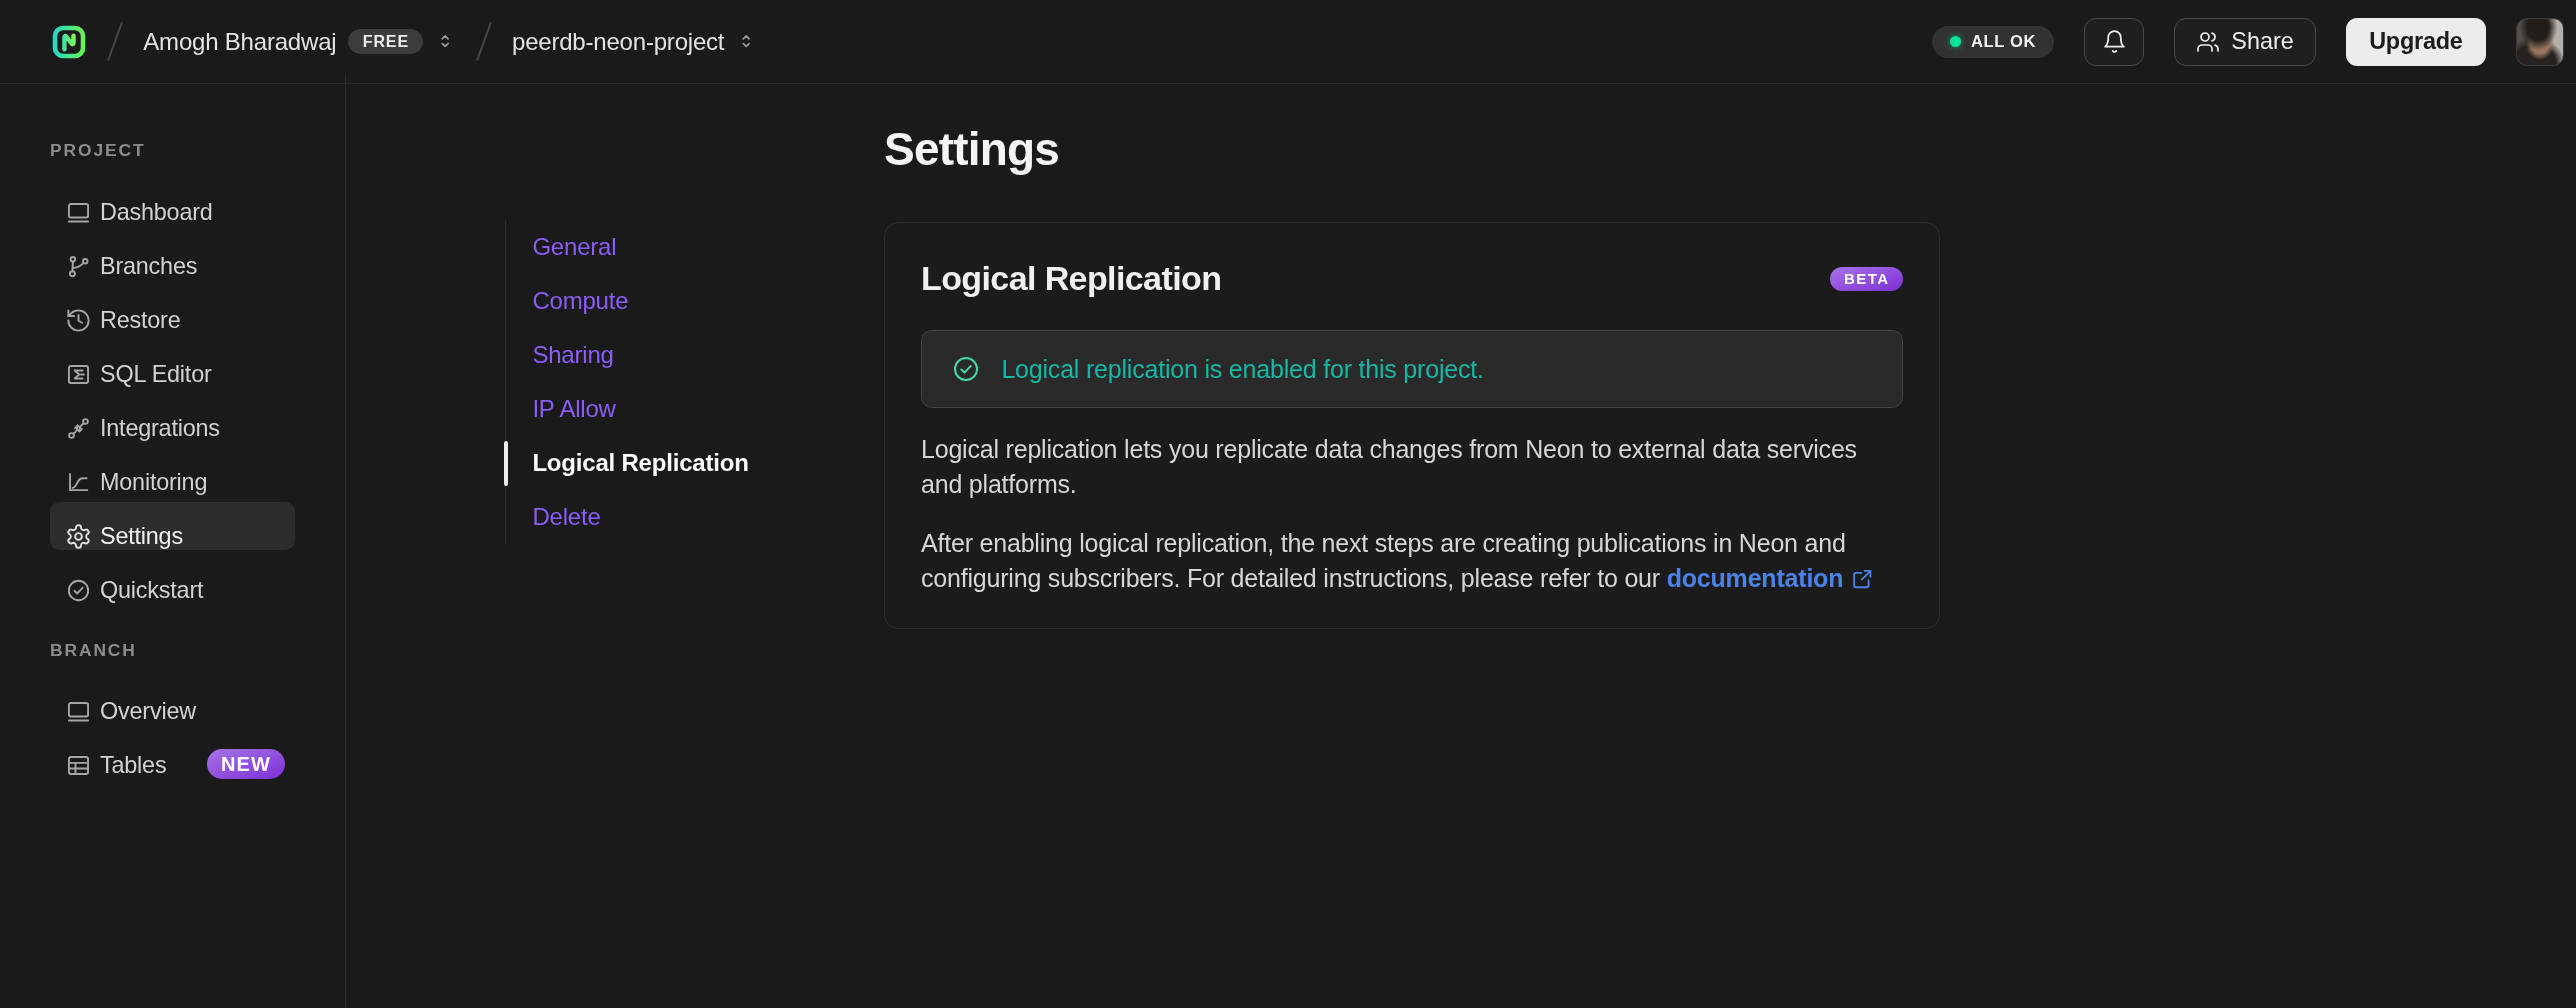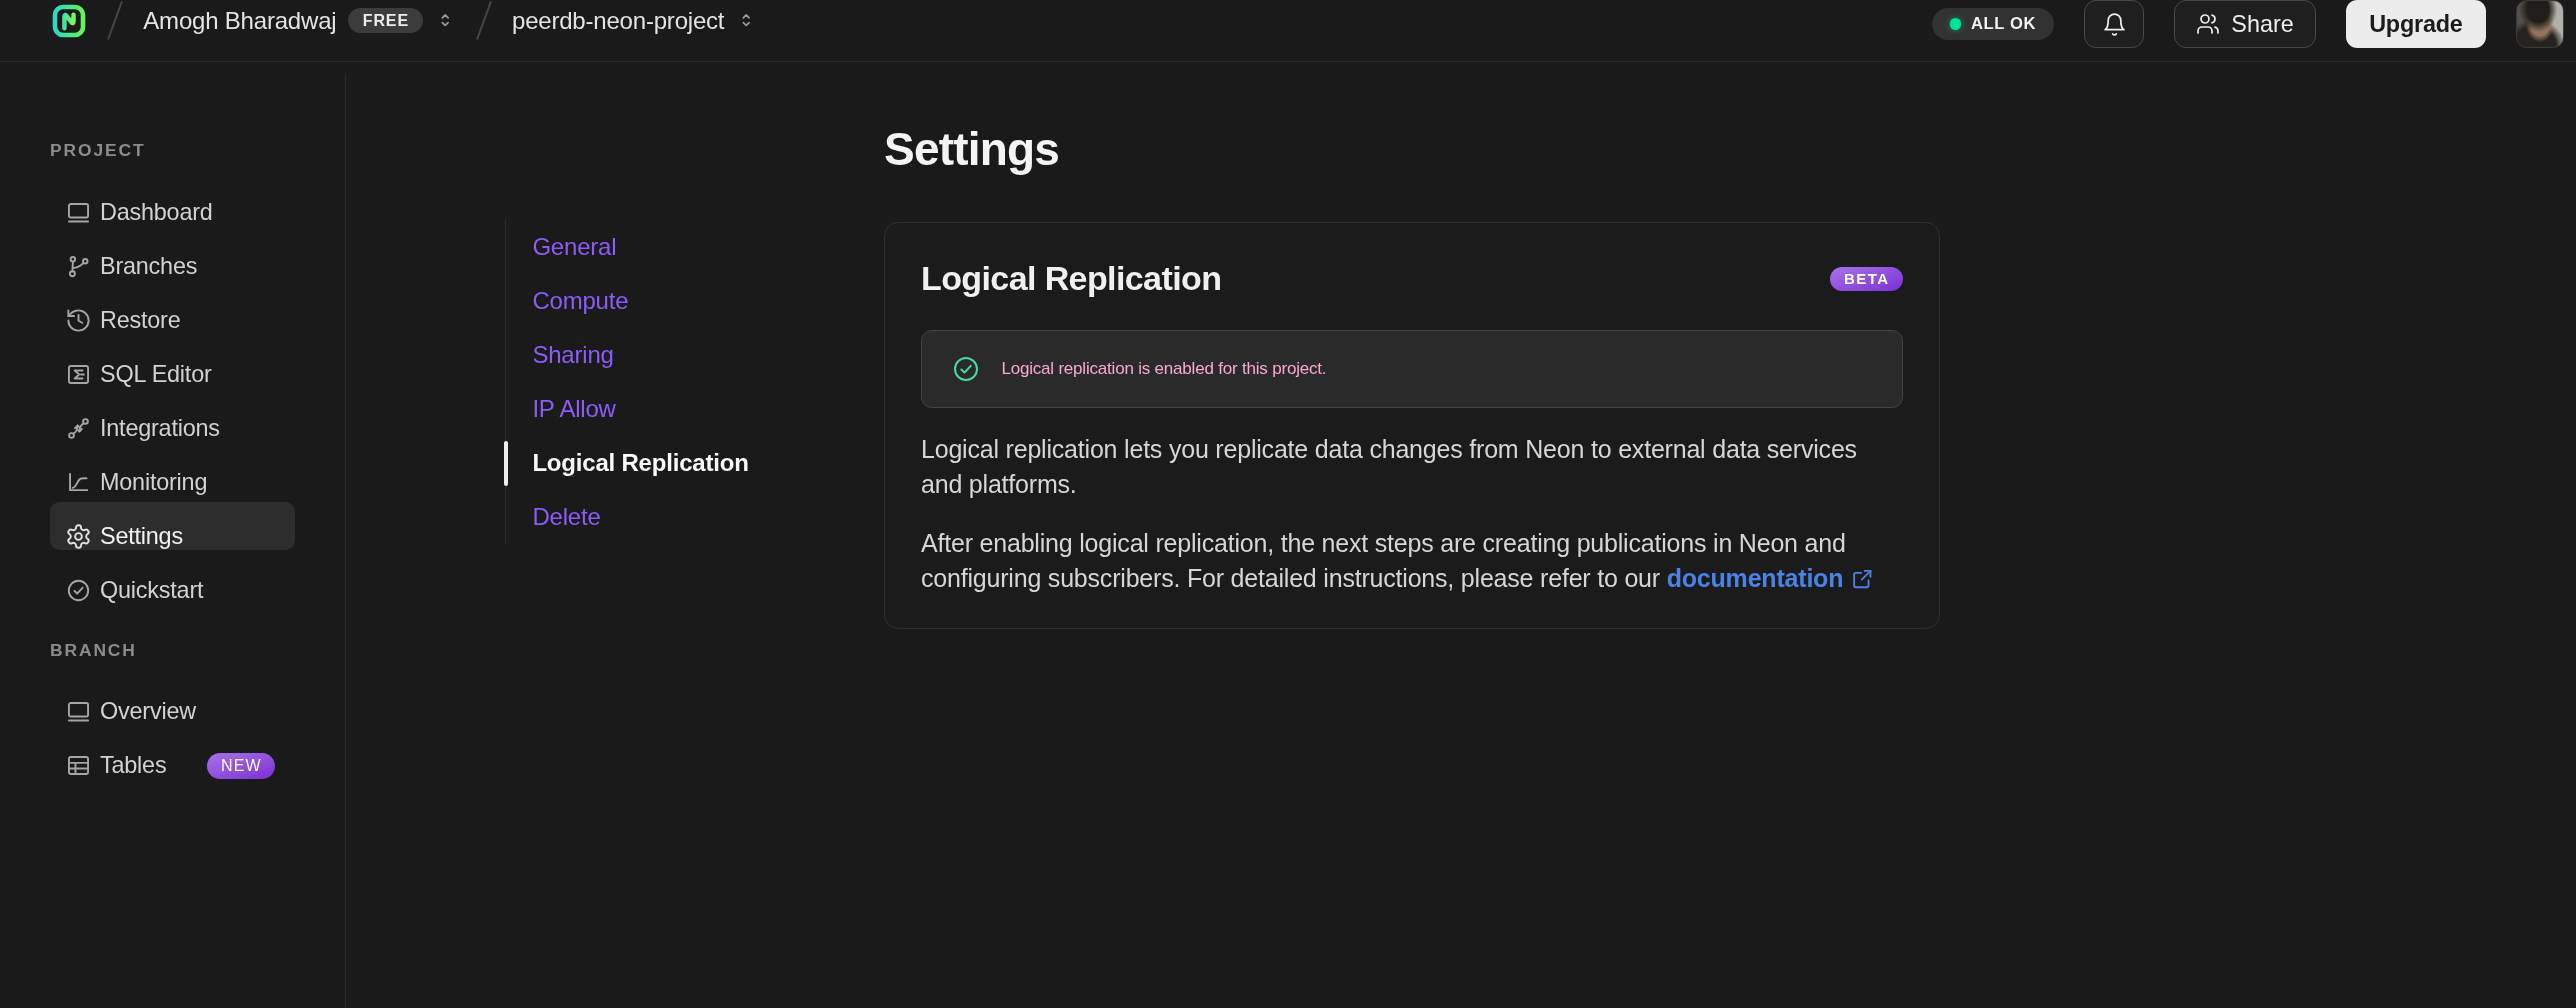--- a/index.html
+++ b/index.html
@@ -7,23 +7,23 @@
   body {
     background: #1a1a1a;
     color: #e6e6e6;
     font-family: "Liberation Sans", "DejaVu Sans", sans-serif;
     position: relative;
   }
   svg { display: block; }
 
   
   .topbar {
-    height: 62px;
+    height: 84px;
     border-bottom: 0.8px solid #2a2a2a;
-    display: flex; align-items: flex-start;
+    display: flex; align-items: center;
     padding: 0 12px 0 51px;
   }
   .topbar-left { display: flex; align-items: center; flex: 1; min-width: 0; }
   .logo { width: 36px; height: 36px; flex: none; }
   .slash {
     width: 2.3px; height: 41px; background: #464646;
     transform: rotate(20deg); border-radius: 1.5px;
     margin: 0 27px; flex: none;
   }
   .crumb {
@@ -92,21 +92,21 @@
     height: 48px; border-radius: 9.8px; cursor: pointer;
     display: flex; align-items: flex-end; gap: 8px; padding: 0 15px;
     color: #d2d2d2; font-size: 23.4px; letter-spacing: -0.2px;
   }
   .nav-item .icon { color: #a5a5a5; width: 27px; height: 27px; flex: none; }
   .nav-item.active { background: #2d2d2d; color: #f2f2f2; font-weight: 500; }
   .nav-item.active .icon { color: #e2e2e2; }
   .pill-new {
     margin-left: 33px;
     background: linear-gradient(160deg, var(--badge-purple-start, #a873e8), var(--badge-purple-end, #7c2fd4));
-    color: #fff; font-size: 16px; font-weight: 400; letter-spacing: 1.1px;
+    color: #fff; font-size: 20px; font-weight: 700; letter-spacing: 1.1px;
     padding: 5.3px 13.6px; border-radius: 754px; line-height: 1;
   }
 
   
   .settings-nav { position: absolute; left: 505px; top: 220px; }
   .settings-nav ul {
     list-style: none; border-left: 1.5px solid #2d2d2d;
   }
   .settings-nav li {
     position: relative; height: 54px; display: flex; align-items: center;
@@ -141,21 +141,21 @@
     background: linear-gradient(160deg, var(--badge-purple-start, #a873e8), var(--badge-purple-end, #7c2fd4));
     color: #fff; font-size: 15px; font-weight: 700; letter-spacing: 1.4px;
     padding: 4.5px 13.6px; border-radius: 754px; line-height: 1; flex: none;
   }
   .alert {
     margin-top: 32px;
     background: #2a2a2a; border: 0.8px solid #434343; border-radius: 10.6px;
     height: 78px; display: flex; align-items: center; gap: 20.4px; padding: 0 29px;
   }
   .alert .check { color: var(--success-green, #46d9a2); width: 30px; height: 30px; flex: none; }
-  .alert-text { font-size: 17px; color: #f9a8d4; letter-spacing: -0.2px; }
+  .alert-text { font-size: 25px; color: #14b8a6; letter-spacing: -0.2px; }
   .desc {
     margin-top: 24px;
     font-size: 25px; line-height: 35px; color: #d6d6d6; letter-spacing: -0.2px;
   }
   .next-steps {
     margin-top: 35px;
     font-size: 29px; font-weight: 600; letter-spacing: -0.3px; color: #ececec;
   }
   .doc-link {
     color: var(--link-blue, #4a82e8); font-weight: 700; text-decoration: none;

